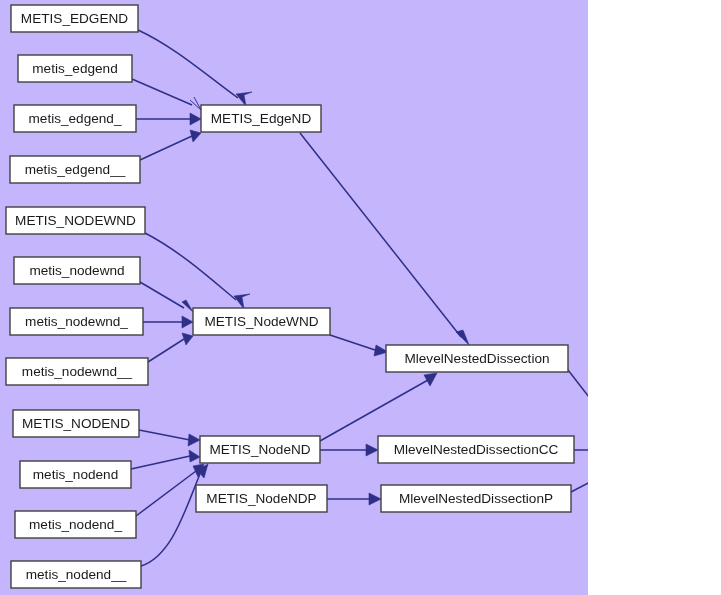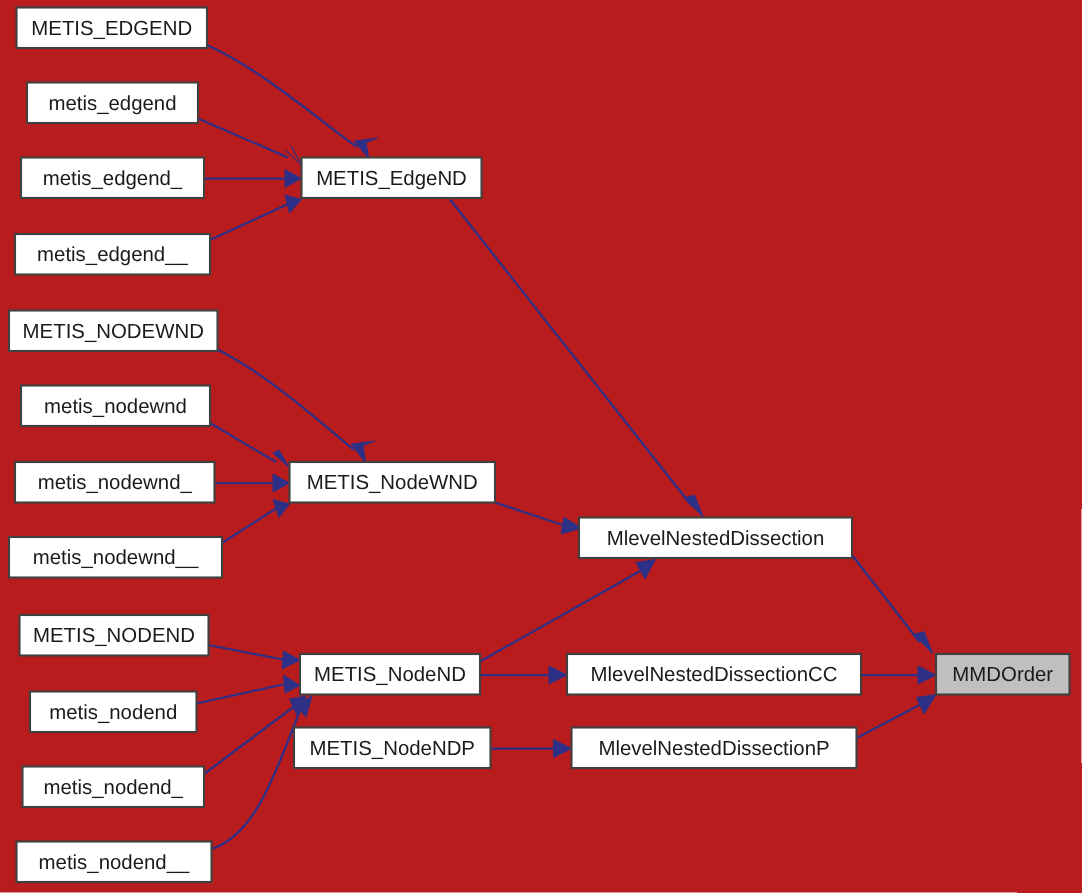--- a/index.html
+++ b/index.html
@@ -5,23 +5,23 @@
   html, body {
     margin: 0;
     padding: 0;
     background: #ffffff;
   }
   body {
     font-family: "Liberation Sans", sans-serif;
   }
   #callgraph-root {
     position: relative;
-    width: 721px;
+    width: 588px;
     height: 595px;
-    background: #b91c1c;
+    background: #c4b5fd;
     overflow: hidden;
   }
   #callgraph-svg {
     position: absolute;
     left: 0;
     top: 0;
     width: 721px;
     height: 595px;
   }
   .node-rect {

